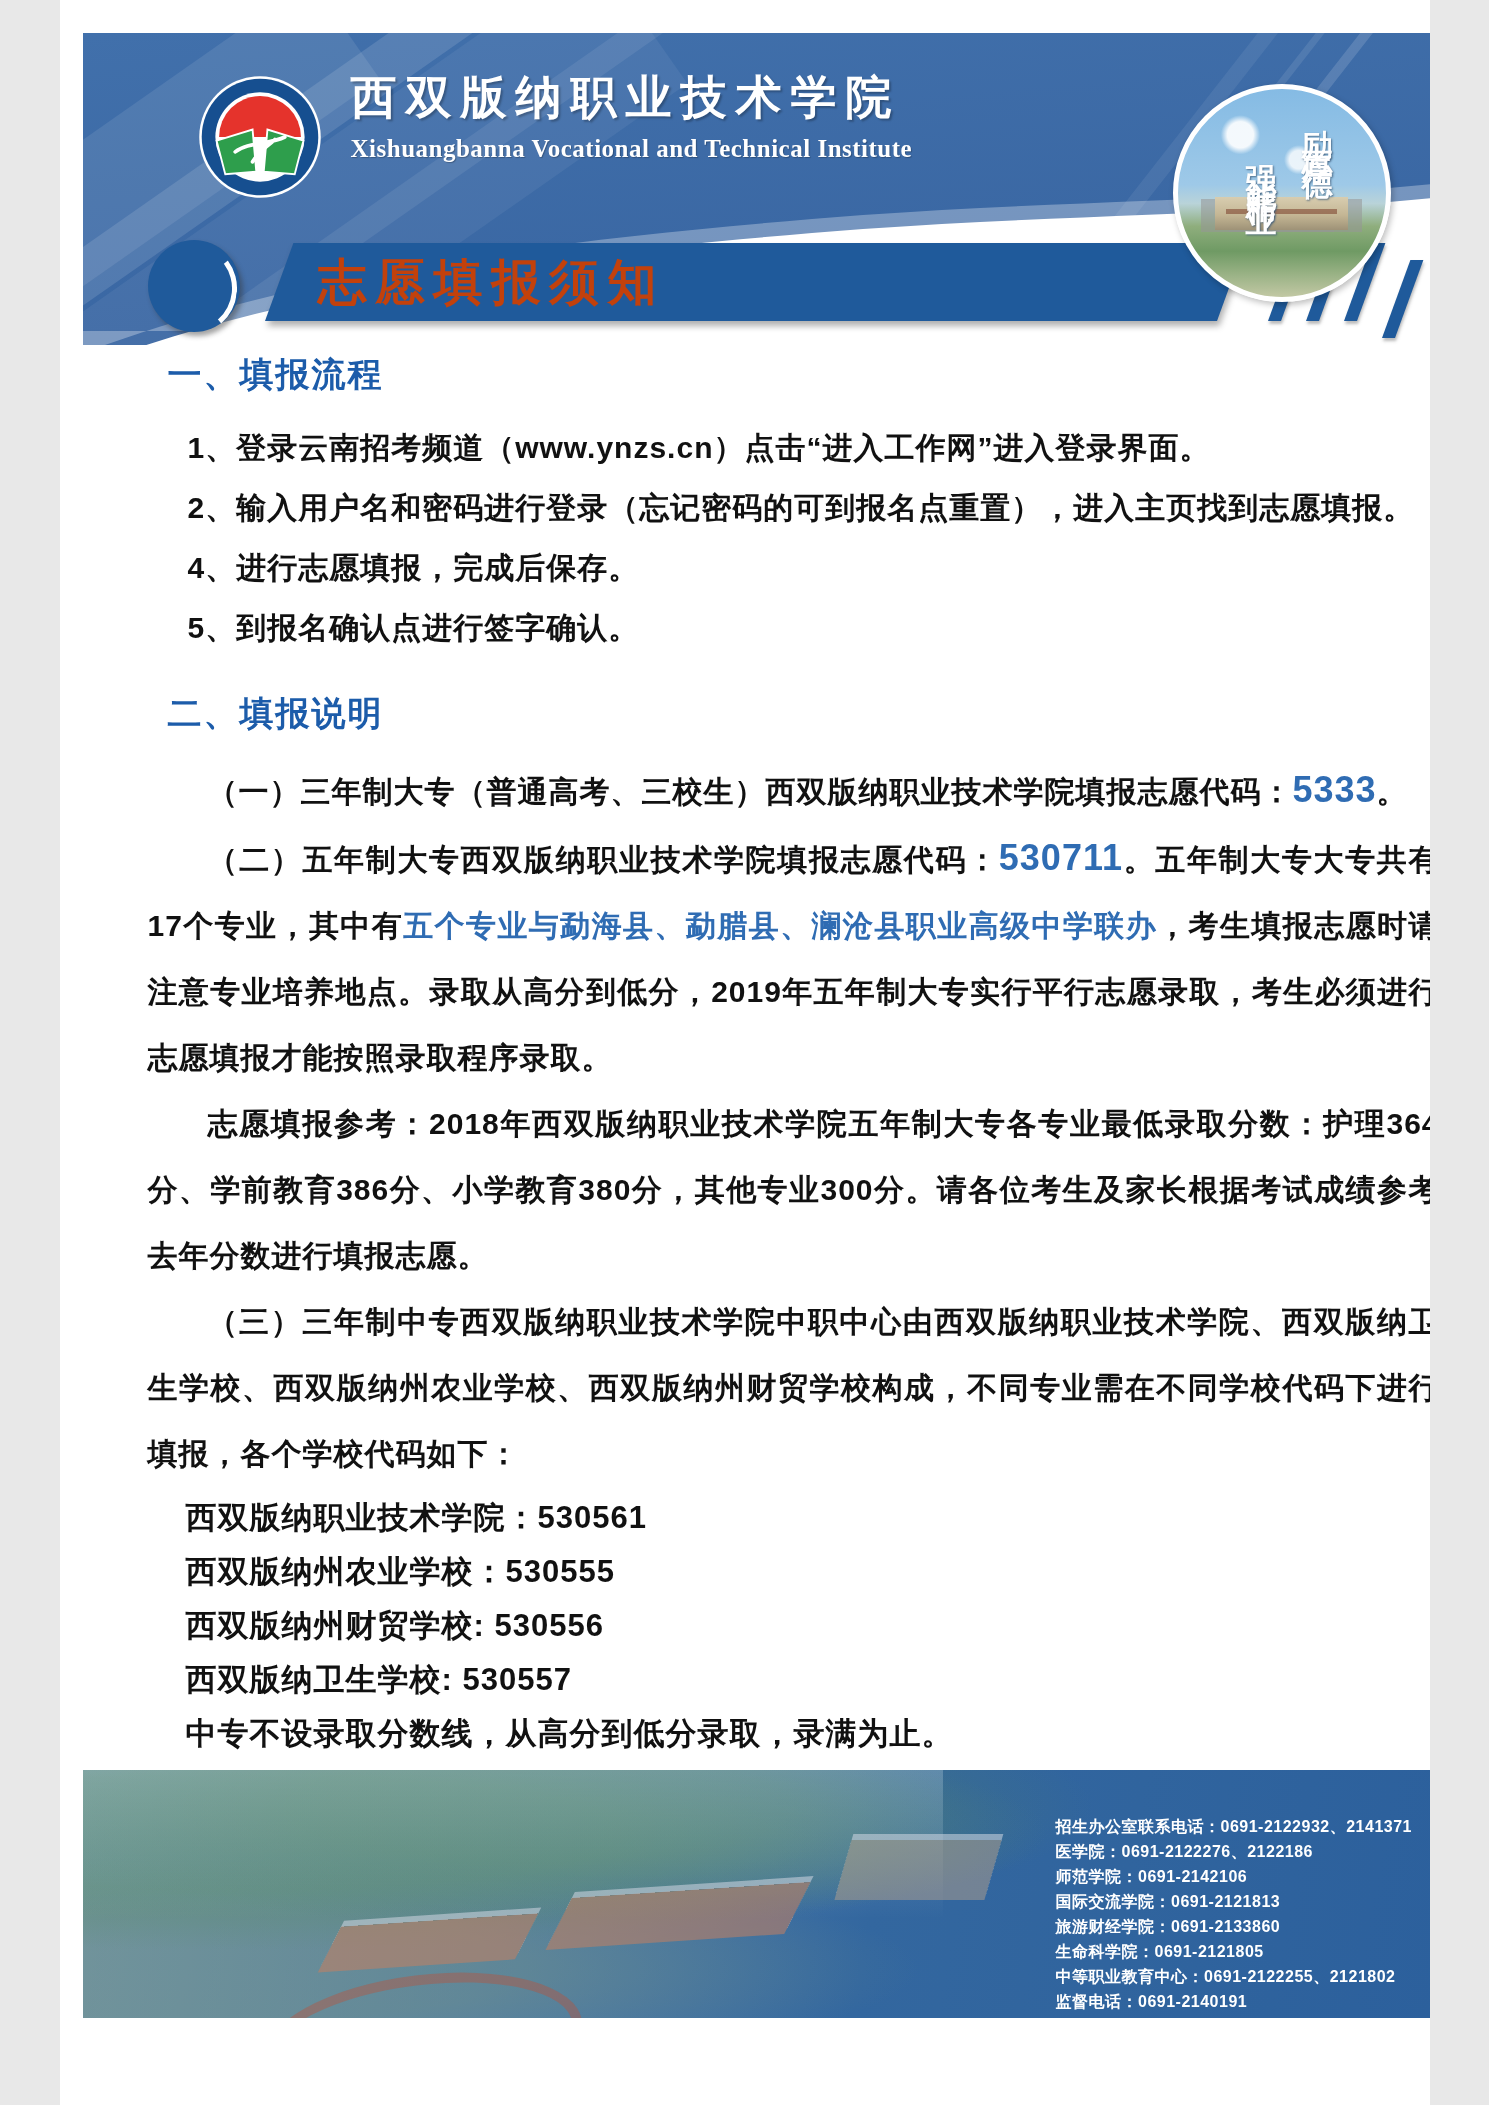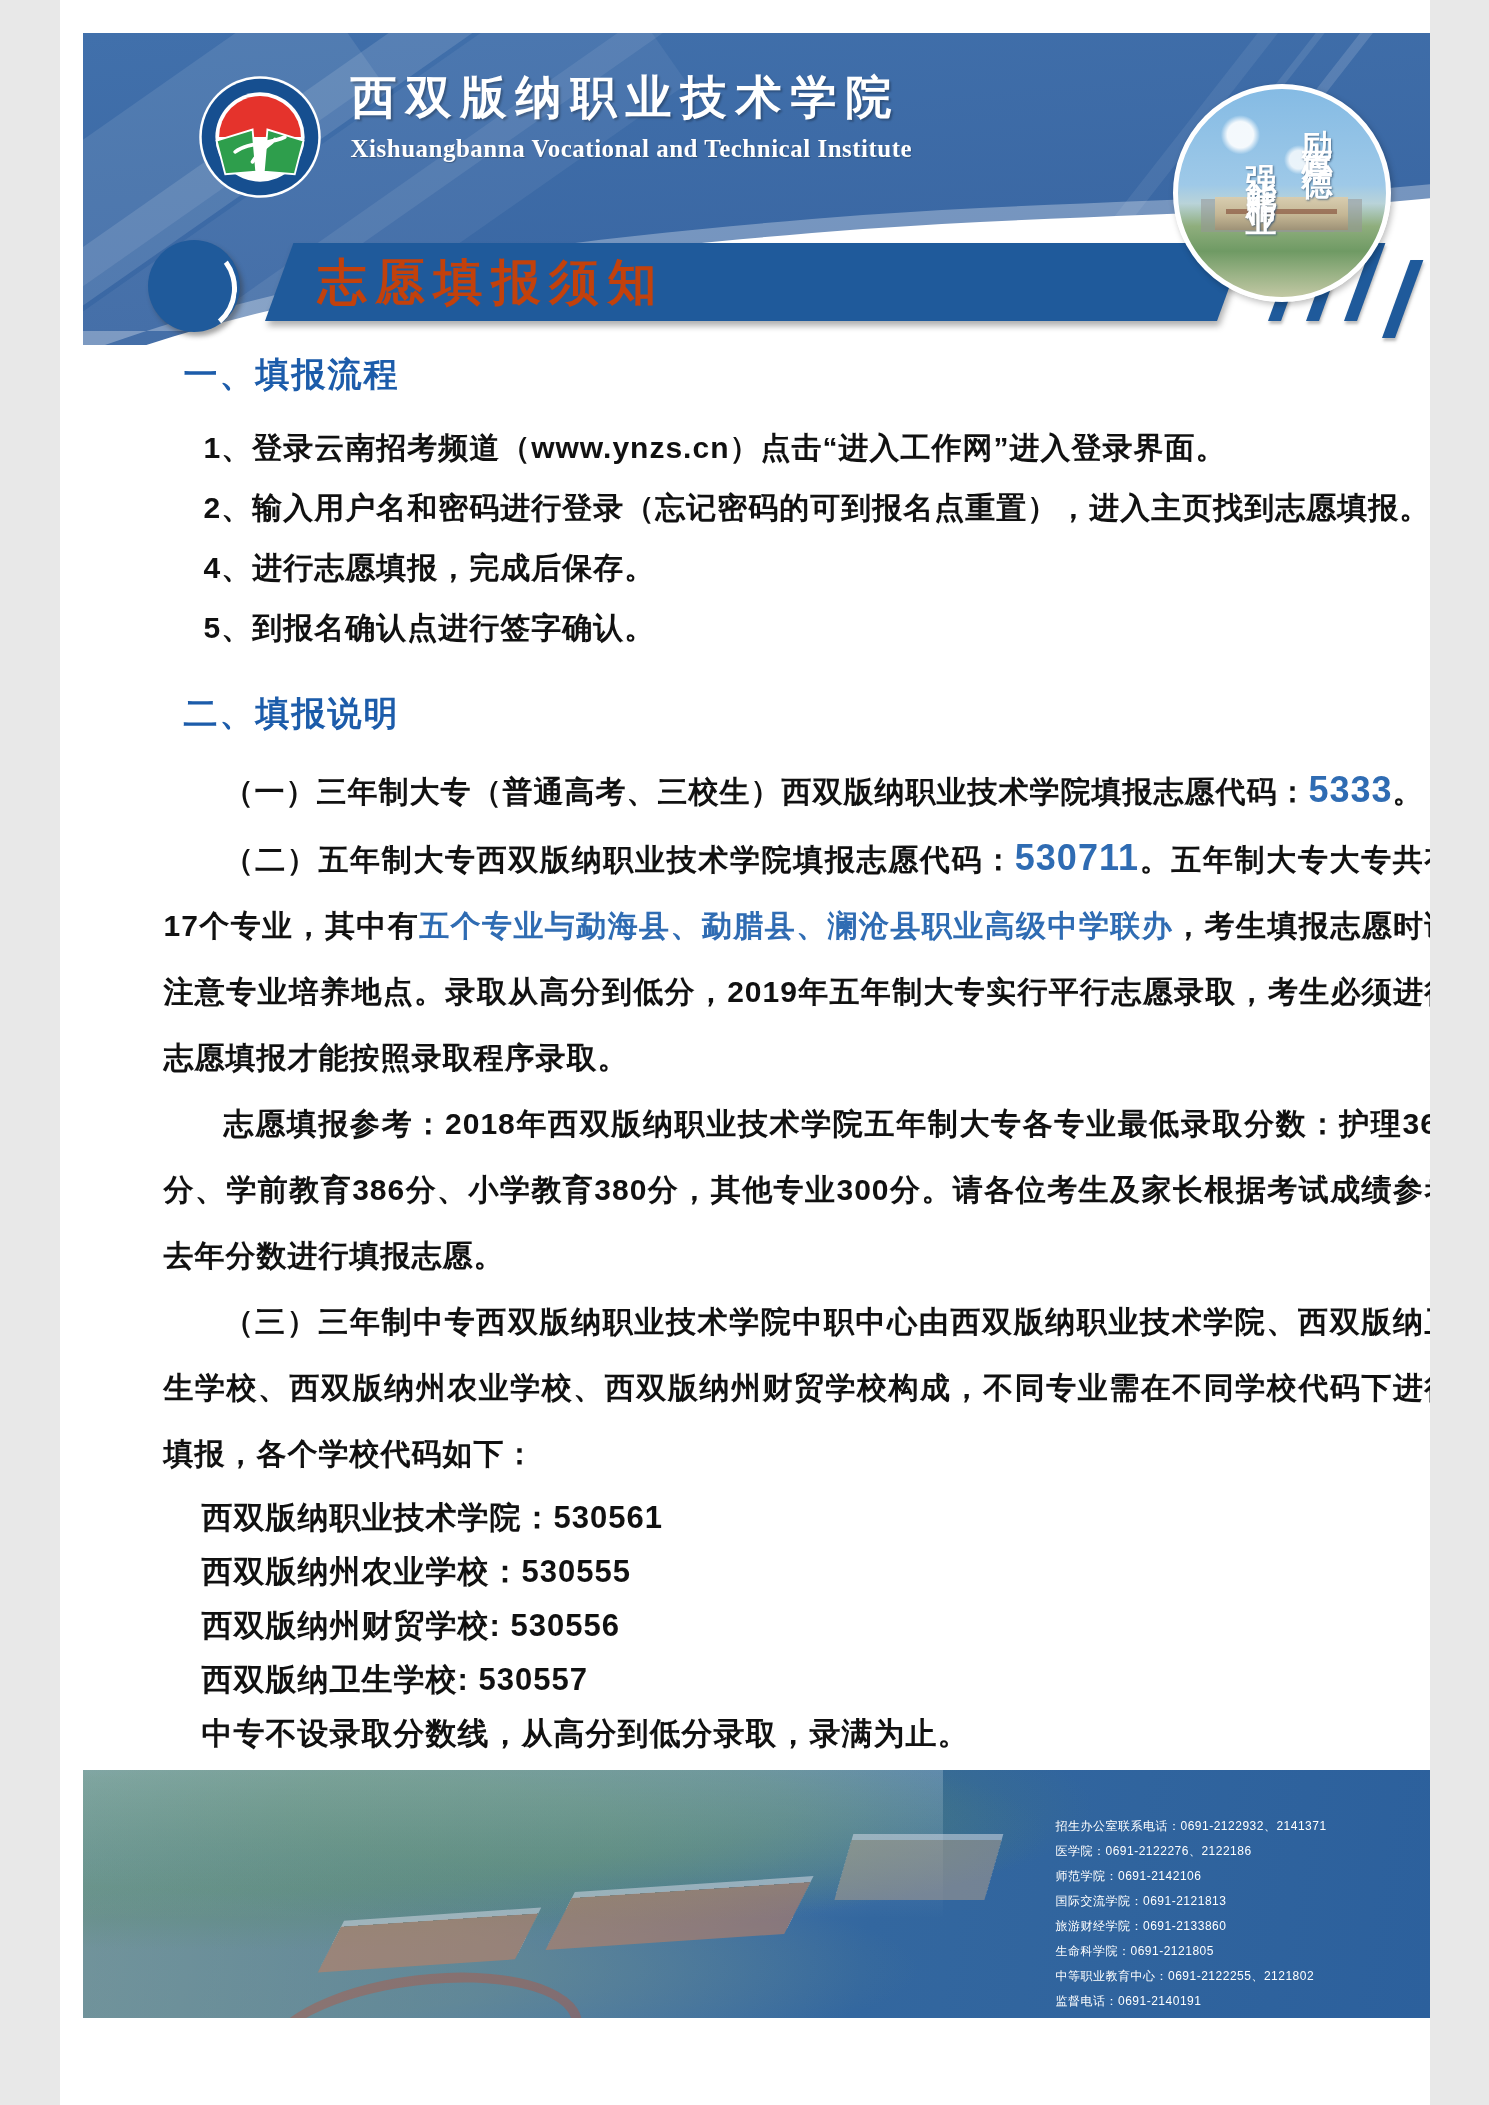--- a/index.html
+++ b/index.html
@@ -54,21 +54,21 @@
               transform:skewX(-20deg);transform-origin:bottom left;z-index:4;
               box-shadow:4px 5px 6px rgba(60,60,60,.4);}
   .banner-title{position:absolute;left:258px;top:250px;z-index:5;color:#c2410c;font-size:49px;
                 font-weight:bold;letter-spacing:9px;}
   .bstripe{position:absolute;top:243px;width:13px;height:78px;background:#1f5a9b;
            transform:skewX(-20deg);transform-origin:bottom left;z-index:4;box-shadow:2px 3px 3px rgba(60,60,60,.35);}
   .bstripe.p1{left:1208px;} .bstripe.p2{left:1246px;} .bstripe.p3{left:1284px;}
   .bstripe.p4{left:1322px;top:260px;}
 
   
-  .body{position:absolute;left:104px;top:352px;width:1292px;color:#111111;}
+  .body{position:absolute;left:88px;top:352px;width:1292px;color:#111111;}
   .sec-heading{color:#1c5caa;font-size:34px;font-weight:bold;margin:0 0 20px 20px;letter-spacing:2px;}
   .sec-heading.second{margin-top:33px;}
   .steps{margin:0 0 6px 0;}
   .step-line{font-size:30px;font-weight:bold;line-height:60px;margin-left:40px;letter-spacing:1px;}
   .para{font-size:30px;font-weight:bold;line-height:66px;text-align:justify;text-indent:60px;
         margin:0;letter-spacing:1px;}
   .num-code{color:#2f6cb3;font-size:36px;margin-top:16px;}
   .blue-text{color:#2f6cb3;}
   .codes{margin-top:4px;}
   .code-line{font-size:31px;font-weight:bold;line-height:54px;margin-left:38px;letter-spacing:1px;}
@@ -82,21 +82,21 @@
             linear-gradient(100deg,#6e93ac 0%,#527ea6 28%,#33679f 55%,#2b5f9c 100%);}
   .f-building{position:absolute;background:rgba(196,128,96,.55);box-shadow:0 -6px 0 rgba(210,215,225,.55);}
   .f-b1{left:250px;top:150px;width:190px;height:46px;transform:skewX(-30deg) rotate(-4deg);}
   .f-b2{left:480px;top:120px;width:230px;height:52px;transform:skewX(-30deg) rotate(-4deg);}
   .f-b3{left:760px;top:70px;width:150px;height:60px;background:rgba(180,160,140,.5);transform:skewX(-16deg);}
   .f-track{position:absolute;left:180px;top:205px;width:300px;height:110px;border-radius:50%;
            border:10px solid rgba(190,80,55,.4);transform:rotate(-7deg);}
   .f-haze{position:absolute;left:0;top:0;width:60%;height:100%;
           background:linear-gradient(180deg,rgba(220,235,240,.25),rgba(220,235,240,0) 60%);}
   .contacts{position:absolute;left:973px;top:44px;}
-  .contact-line{color:#ffffff;font-size:12px;font-weight:normal;line-height:25px;letter-spacing:.5px;}
+  .contact-line{color:#ffffff;font-size:16px;font-weight:bold;line-height:25px;letter-spacing:.5px;}
 </style>
 </head>
 <body>
 
 <div class="page">
 
   <div class="header">
     <div class="streak s1"></div>
     <div class="streak s2"></div>
     <div class="streak s3"></div>

